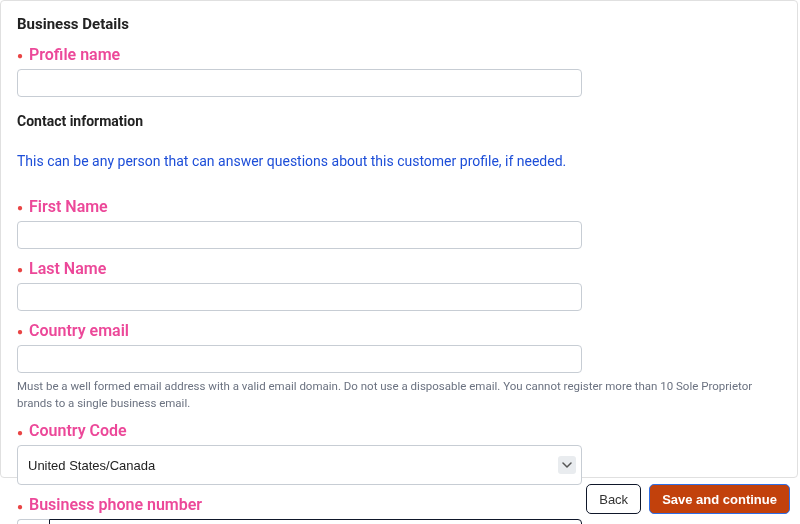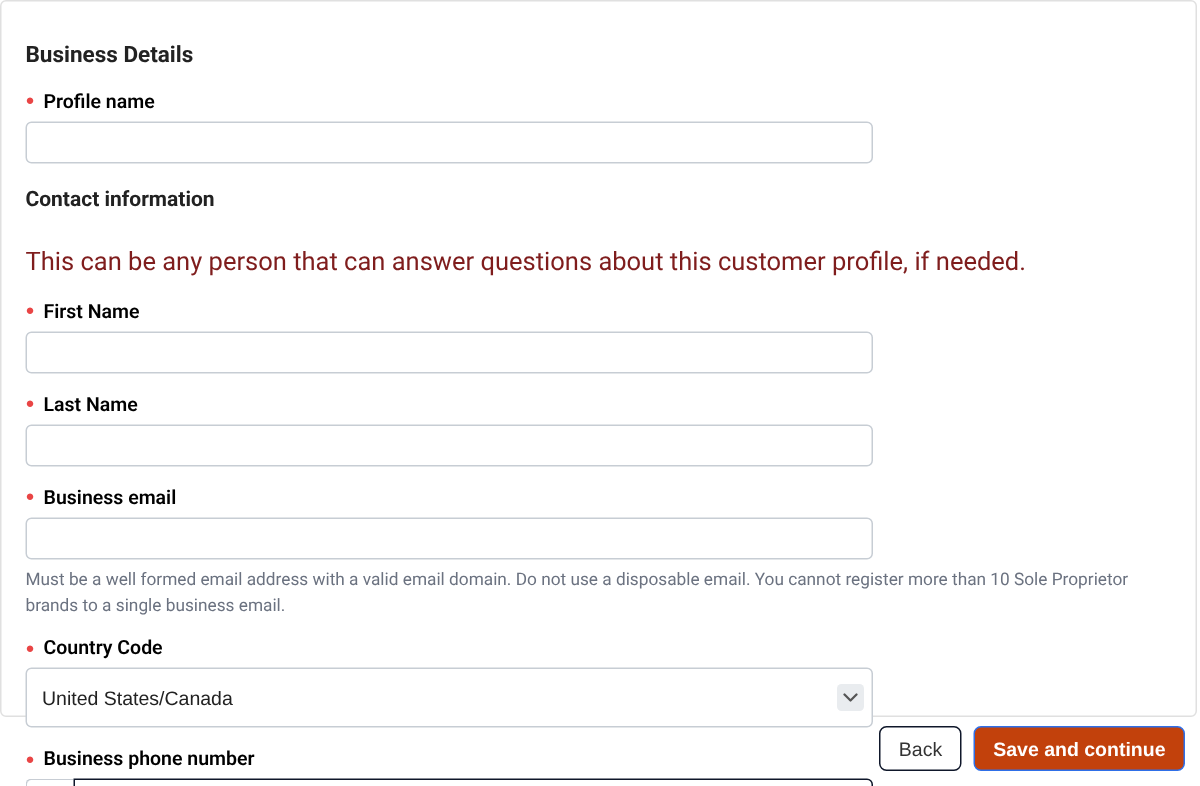--- a/index.html
+++ b/index.html
@@ -11,43 +11,43 @@
       font-family: -apple-system, BlinkMacSystemFont, "Segoe UI", Roboto, Helvetica, Arial, sans-serif;
       background: #fff;
       color: #222;
       width: 800px;
       height: 524px;
       position: relative;
     }
     .form-panel {
       border: 1px solid #e0e0e0;
       border-radius: 4px;
-      padding: 26px 16px 14px 16px;
+      padding: 14px 16px 14px 16px;
       margin: 0 0 0 0;
       width: 798px;
       height: 478px;
     }
     .section-title {
       font-size: 15px;
       font-weight: 700;
       color: #222;
       margin-bottom: 12px;
     }
     .section-title.h2 {
       font-size: 14px;
       margin-top: 16px;
       margin-bottom: 24px;
     }
     .field-group {
       margin-bottom: 10px;
     }
     .field-label {
-      font-size: 13px;
+      font-size: 16px;
       font-weight: 600;
-      color: #000000;
+      color: #ec4899;
       display: inline-block;
       margin-bottom: 5px;
     }
     .required-dot {
       color: #e94545;
       font-size: 10px;
       vertical-align: middle;
       margin-right: 2px;
     }
     .text-input {
@@ -60,23 +60,23 @@
       color: #222;
       background: #fff;
     }
     .help-text {
       font-size: 11.5px;
       color: #6b7280;
       margin-top: 5px;
       line-height: 1.45;
     }
     .info-text {
-      font-size: 17px;
-      color: #7f1d1d;
-      margin-bottom: 12px;
+      font-size: 14px;
+      color: #1d4ed8;
+      margin-bottom: 28px;
     }
     .select-wrap {
       position: relative;
       width: 565px;
     }
     .select-input {
       width: 100%;
       height: 40px;
       border: 1px solid #c7cdd4;
       border-radius: 4px;
@@ -198,21 +198,21 @@
     <div>
       <span class="required-dot">●</span>
       <span class="field-label">Last Name</span>
     </div>
     <input type="text" class="text-input" value="" style="">
   </div>
 
   <div class="field-group">
     <div>
       <span class="required-dot">●</span>
-      <span class="field-label">Business email</span>
+      <span class="field-label">Country email</span>
     </div>
     <input type="text" class="text-input" value="" style="">
     <div class="help-text">Must be a well formed email address with a valid email domain. Do not use a disposable email. You cannot register more than 10 Sole Proprietor brands to a single business email.</div>
   </div>
 
   <div class="field-group">
     <div>
       <span class="required-dot">●</span>
       <span class="field-label">Country Code</span>
     </div>

